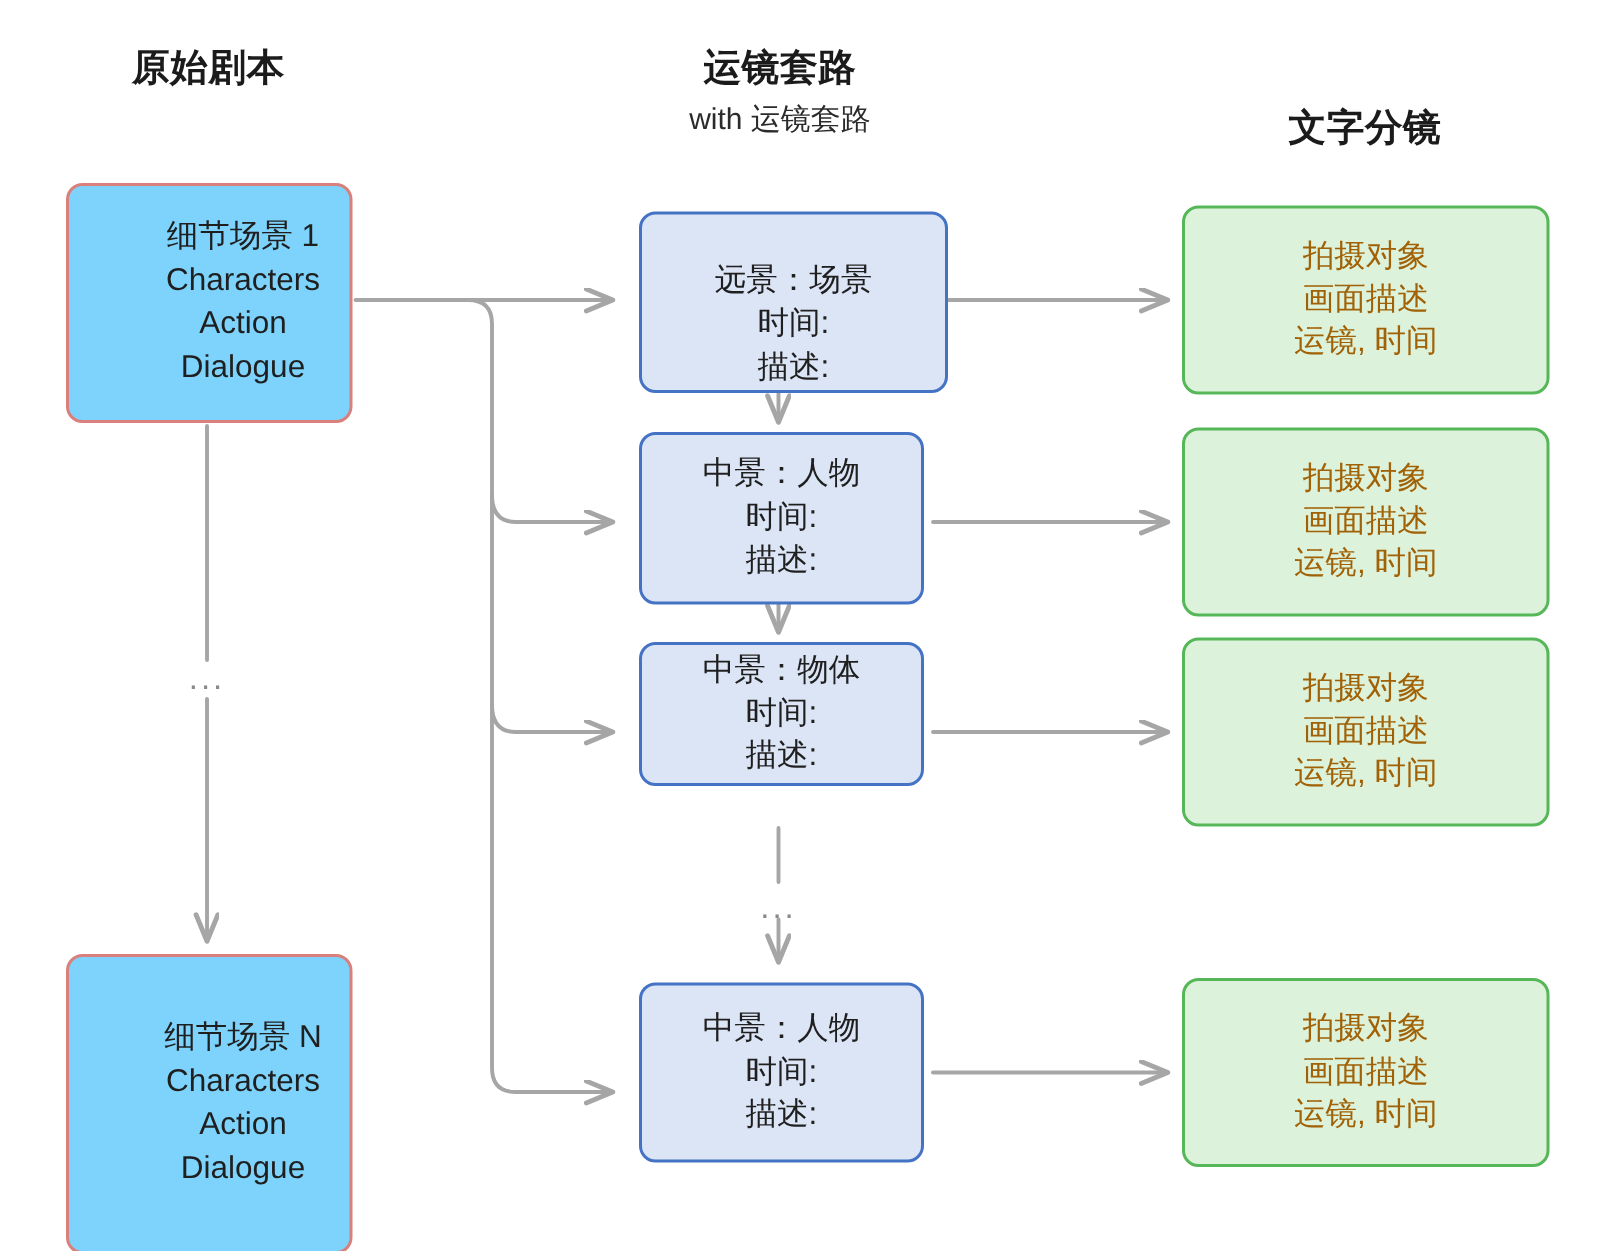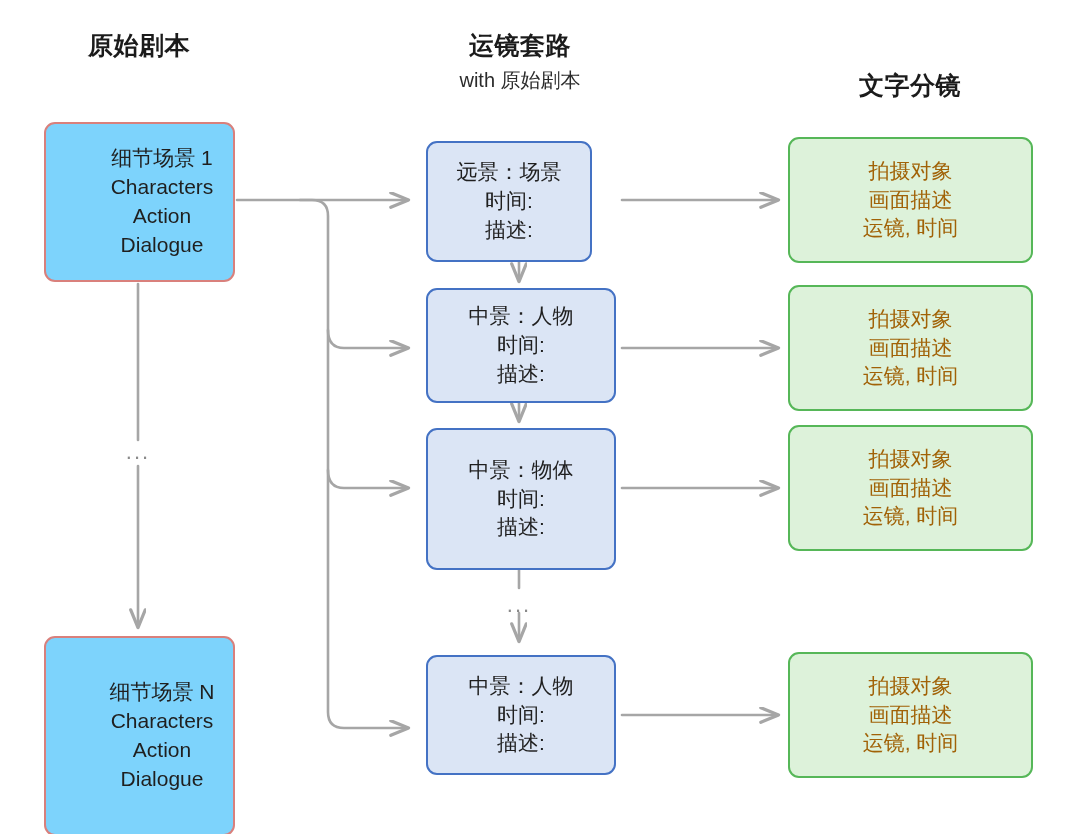--- a/index.html
+++ b/index.html
@@ -143,21 +143,21 @@
       <path d="M622,715 L778,715" marker-end="url(#ah)"></path>
     </g>
   </svg>
 
   <div class="col-head" id="head-origin">
     <div class="title">原始剧本</div>
   </div>
 
   <div class="col-head" id="head-shoot">
     <div class="title">运镜套路</div>
-    <div class="subtitle">with 原始剧本</div>
+    <div class="subtitle">with 运镜套路</div>
   </div>
 
   <div class="col-head" id="head-board">
     <div class="title">文字分镜</div>
   </div>
 
   <div class="node pink" style="left:44px; top:122px; width:191px; height:160px;">
     <span class="line">细节场景 1</span>
     <span class="line">Characters</span>
     <span class="line">Action</span>
@@ -166,33 +166,33 @@
 
   <div class="node pink" style="left:44px; top:636px; width:191px; height:200px;">
     <span class="line">细节场景 N</span>
     <span class="line">Characters</span>
     <span class="line">Action</span>
     <span class="line">Dialogue</span>
   </div>
 
   <div class="ellipsis" style="left:113px; top:441px; width:50px;">...</div>
 
-  <div class="node blue" style="left:426px; top:141px; width:166px; height:121px;">
+  <div class="node blue" style="left:426px; top:141px; width:206px; height:121px;justify-content:flex-end;">
     <span class="line">远景：场景</span>
     <span class="line">时间:</span>
     <span class="line">描述:</span>
   </div>
 
   <div class="node blue" style="left:426px; top:288px; width:190px; height:115px;">
     <span class="line">中景：人物</span>
     <span class="line">时间:</span>
     <span class="line">描述:</span>
   </div>
 
-  <div class="node blue" style="left:426px; top:428px; width:190px; height:142px;">
+  <div class="node blue" style="left:426px; top:428px; width:190px; height:96px;">
     <span class="line">中景：物体</span>
     <span class="line">时间:</span>
     <span class="line">描述:</span>
   </div>
 
   <div class="node blue" style="left:426px; top:655px; width:190px; height:120px;">
     <span class="line">中景：人物</span>
     <span class="line">时间:</span>
     <span class="line">描述:</span>
   </div>

